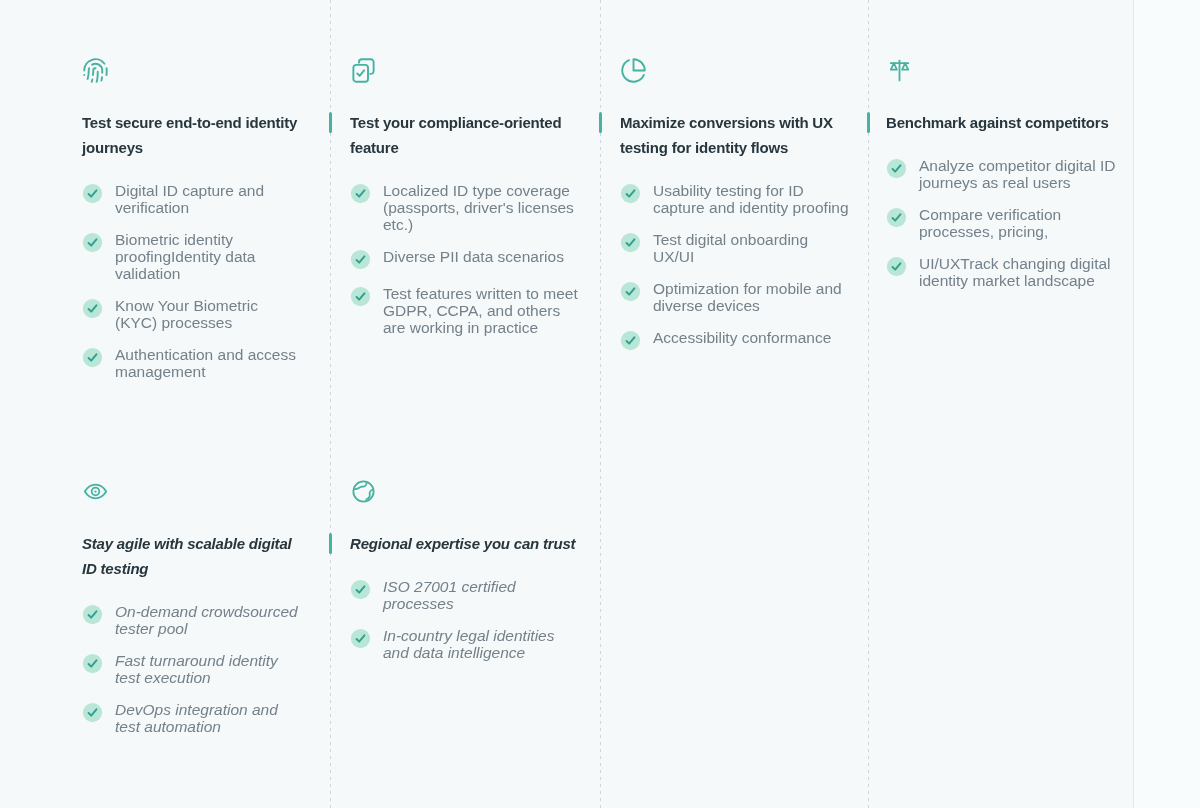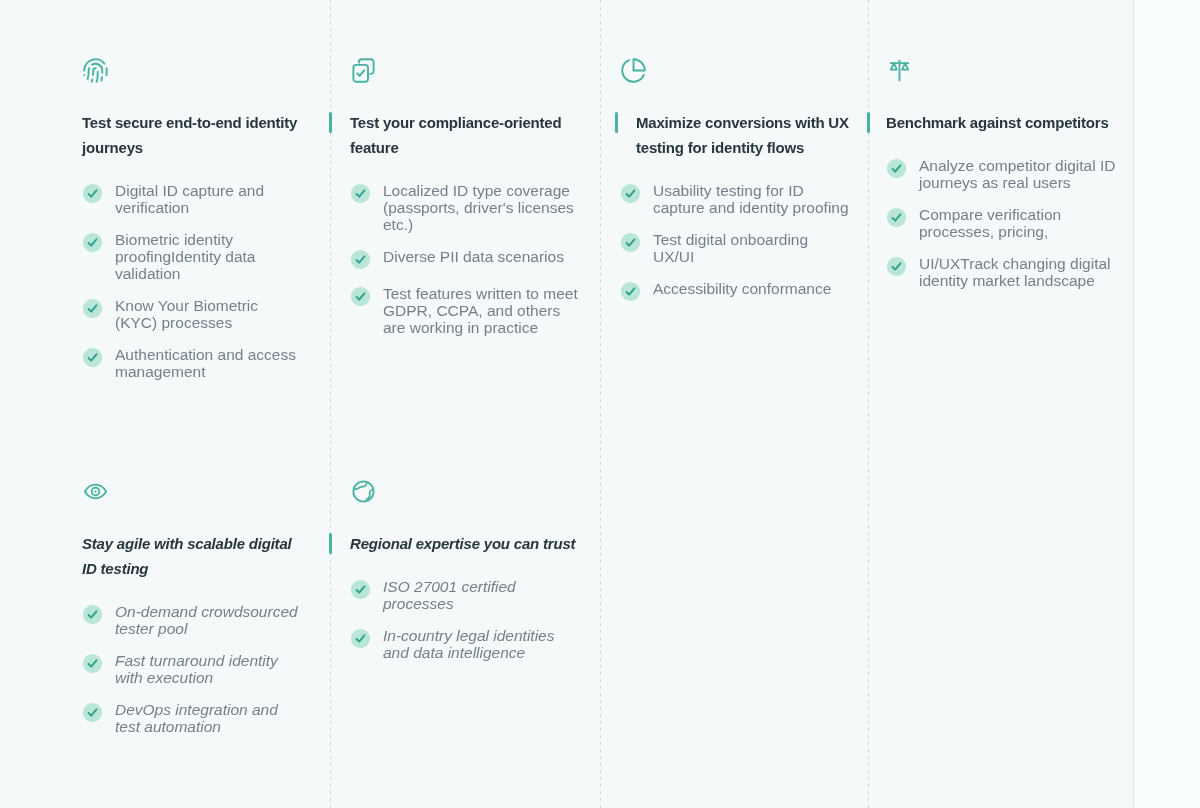--- a/index.html
+++ b/index.html
@@ -44,21 +44,21 @@
 
   .title{
     position:relative;
     margin:0 0 22px 0;
     font-size:15px;line-height:25px;font-weight:700;
     letter-spacing:-0.2px;
     color:#28363e;
   }
   .c1 .title{max-width:230px;}
   .c2 .title{max-width:240px;}
-  .c3 .title{max-width:244px;margin-left:16px;}
+  .c3 .title{max-width:244px;}
   .c4 .title{max-width:236px;}
   .c5 .title{max-width:262px;}
   .c6 .title{max-width:242px;}
 
   .accent .title::before{
     content:"";
     position:absolute;top:2px;width:3px;height:21px;
     background:#47b2a2;border-radius:2px;
   }
   .c2.accent .title::before,.c3.accent .title::before,.c6.accent .title::before{left:-21px;}
@@ -210,20 +210,29 @@
           </span>
         <span class="txt">Test digital onboarding UX/UI</span>
       </li>
       <li>
         <span class="check">
             <svg viewBox="0 0 24 24">
               <circle cx="12" cy="12" r="11" fill="#b9e6d7"></circle>
               <path d="M7.5 12.6l3 3 6-7.2" stroke="#2fa18f" stroke-width="2.2" fill="none" stroke-linecap="round" stroke-linejoin="round"></path>
             </svg>
           </span>
+        <span class="txt">Optimization for mobile and diverse devices</span>
+      </li>
+      <li>
+        <span class="check">
+            <svg viewBox="0 0 24 24">
+              <circle cx="12" cy="12" r="11" fill="#b9e6d7"></circle>
+              <path d="M7.5 12.6l3 3 6-7.2" stroke="#2fa18f" stroke-width="2.2" fill="none" stroke-linecap="round" stroke-linejoin="round"></path>
+            </svg>
+          </span>
         <span class="txt">Accessibility conformance</span>
       </li>
     </ul>
   </section>
 
   <section class="cell c4 accent">
     <div class="icon-wrap">
       <svg viewBox="0 0 24 24" fill="none" stroke="#47b2a2" stroke-width="1.6" stroke-linecap="round" stroke-linejoin="round">
         <path d="M12 3.2v17.6"></path>
         <path d="M4.2 5.5h15.6"></path>
@@ -282,21 +291,21 @@
           </span>
         <span class="txt">On-demand crowdsourced tester pool</span>
       </li>
       <li>
         <span class="check">
             <svg viewBox="0 0 24 24">
               <circle cx="12" cy="12" r="11" fill="#b9e6d7"></circle>
               <path d="M7.5 12.6l3 3 6-7.2" stroke="#2fa18f" stroke-width="2.2" fill="none" stroke-linecap="round" stroke-linejoin="round"></path>
             </svg>
           </span>
-        <span class="txt">Fast turnaround identity with execution</span>
+        <span class="txt">Fast turnaround identity test execution</span>
       </li>
       <li>
         <span class="check">
             <svg viewBox="0 0 24 24">
               <circle cx="12" cy="12" r="11" fill="#b9e6d7"></circle>
               <path d="M7.5 12.6l3 3 6-7.2" stroke="#2fa18f" stroke-width="2.2" fill="none" stroke-linecap="round" stroke-linejoin="round"></path>
             </svg>
           </span>
         <span class="txt">DevOps integration and test automation</span>
       </li>

